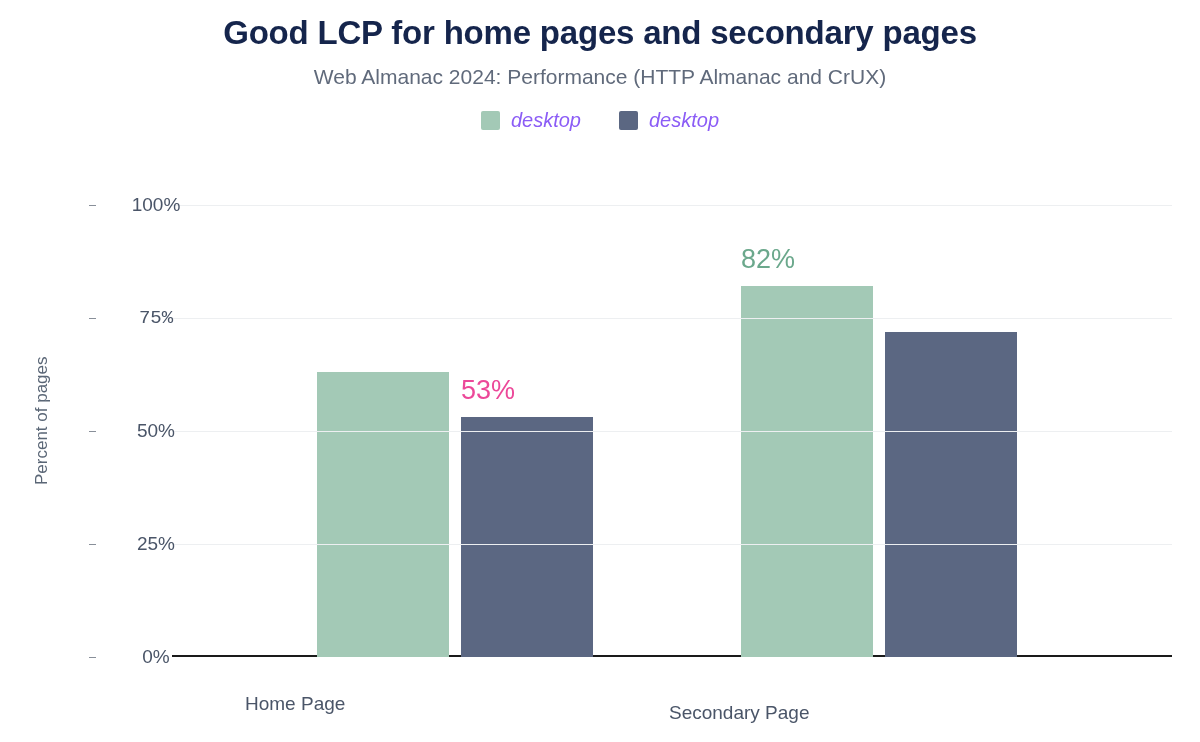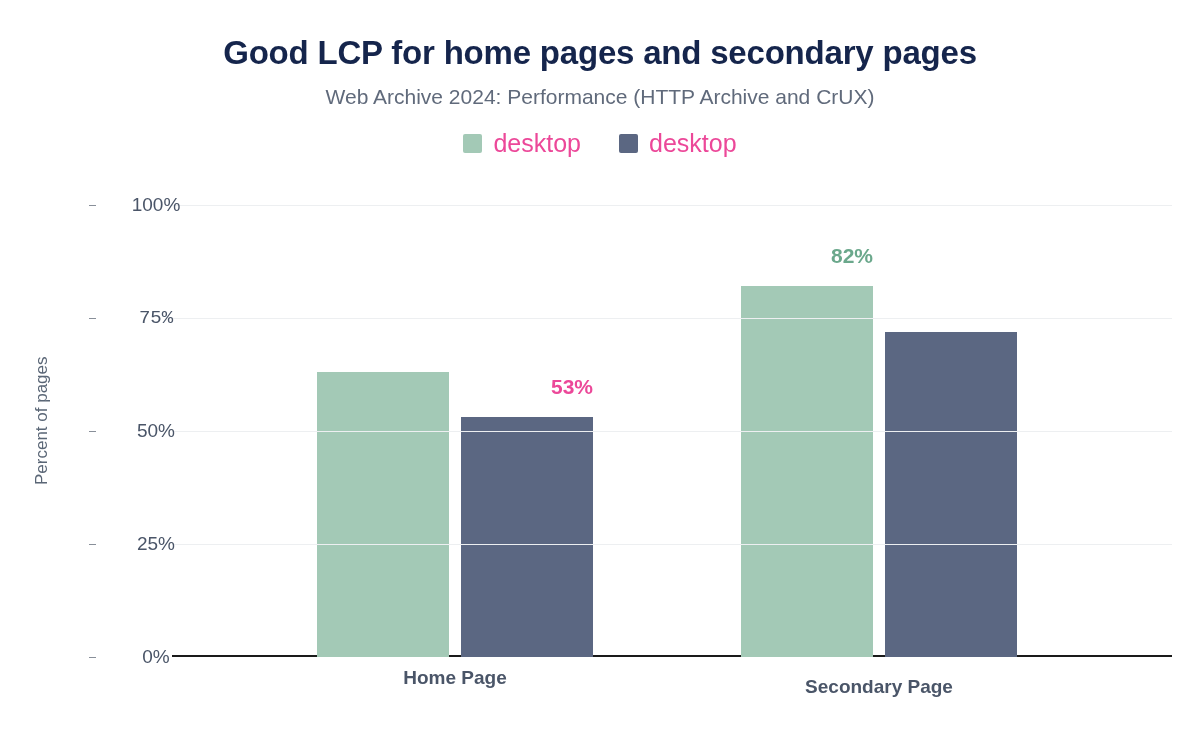--- a/index.html
+++ b/index.html
@@ -20,21 +20,21 @@
     height: 742px;
     box-sizing: border-box;
   }
   .chart-title {
     text-align: center;
     font-size: 33px;
     font-weight: bold;
     color: #15254c;
     letter-spacing: -0.2px;
     margin: 0;
-    padding-top: 33px;
+    padding-top: 13px;
     line-height: 1.2;
   }
   .chart-subtitle {
     text-align: center;
     font-size: 21px;
     color: #606a7b;
     margin: 0;
     padding-top: 12px;
     font-weight: normal;
   }
@@ -50,22 +50,23 @@
     align-items: center;
     gap: 11px;
   }
   .legend-swatch {
     width: 19px;
     height: 19px;
     border-radius: 2px;
     display: inline-block;
   }
   .legend-label {
-    font-size: 25px;
-    color: #ec4899;
+    font-size: 20px;
+    color: #8b5cf6;
+    font-style: italic;
   }
 
   
   .plot-wrap {
     position: absolute;
     left: 0;
     top: 185px;
     width: 1200px;
     height: 557px;
   }
@@ -130,41 +131,40 @@
     height: 452px;
   }
   .bar {
     position: absolute;
     bottom: 0;
     width: 132px;
   }
   .bar-label {
     position: absolute;
     width: 132px;
-    text-align: right;
-    font-size: 21px;
-    font-weight: bold;
+    text-align: left;
+    font-size: 27px;
+    font-weight: normal;
   }
   .xtick-label {
     position: absolute;
-    top: 462px;
+    top: 488px;
     width: 420px;
-    text-align: center;
+    text-align: left;
     font-size: 19px;
     color: #4a5568;
-    font-weight: bold;
   }
 </style>
 </head>
 <body>
 
 <div class="figure">
 
   <div class="chart-title">Good LCP for home pages and secondary pages</div>
-  <div class="chart-subtitle">Web Archive 2024: Performance (HTTP Archive and CrUX)</div>
+  <div class="chart-subtitle">Web Almanac 2024: Performance (HTTP Almanac and CrUX)</div>
 
   <div class="legend">
     <div class="legend-item">
       <span class="legend-swatch" id="sw0" style="background: rgb(163, 201, 182);"></span>
       <span class="legend-label">desktop</span>
     </div>
     <div class="legend-item">
       <span class="legend-swatch" id="sw1" style="background: rgb(91, 103, 130);"></span>
       <span class="legend-label">desktop</span>
     </div>

